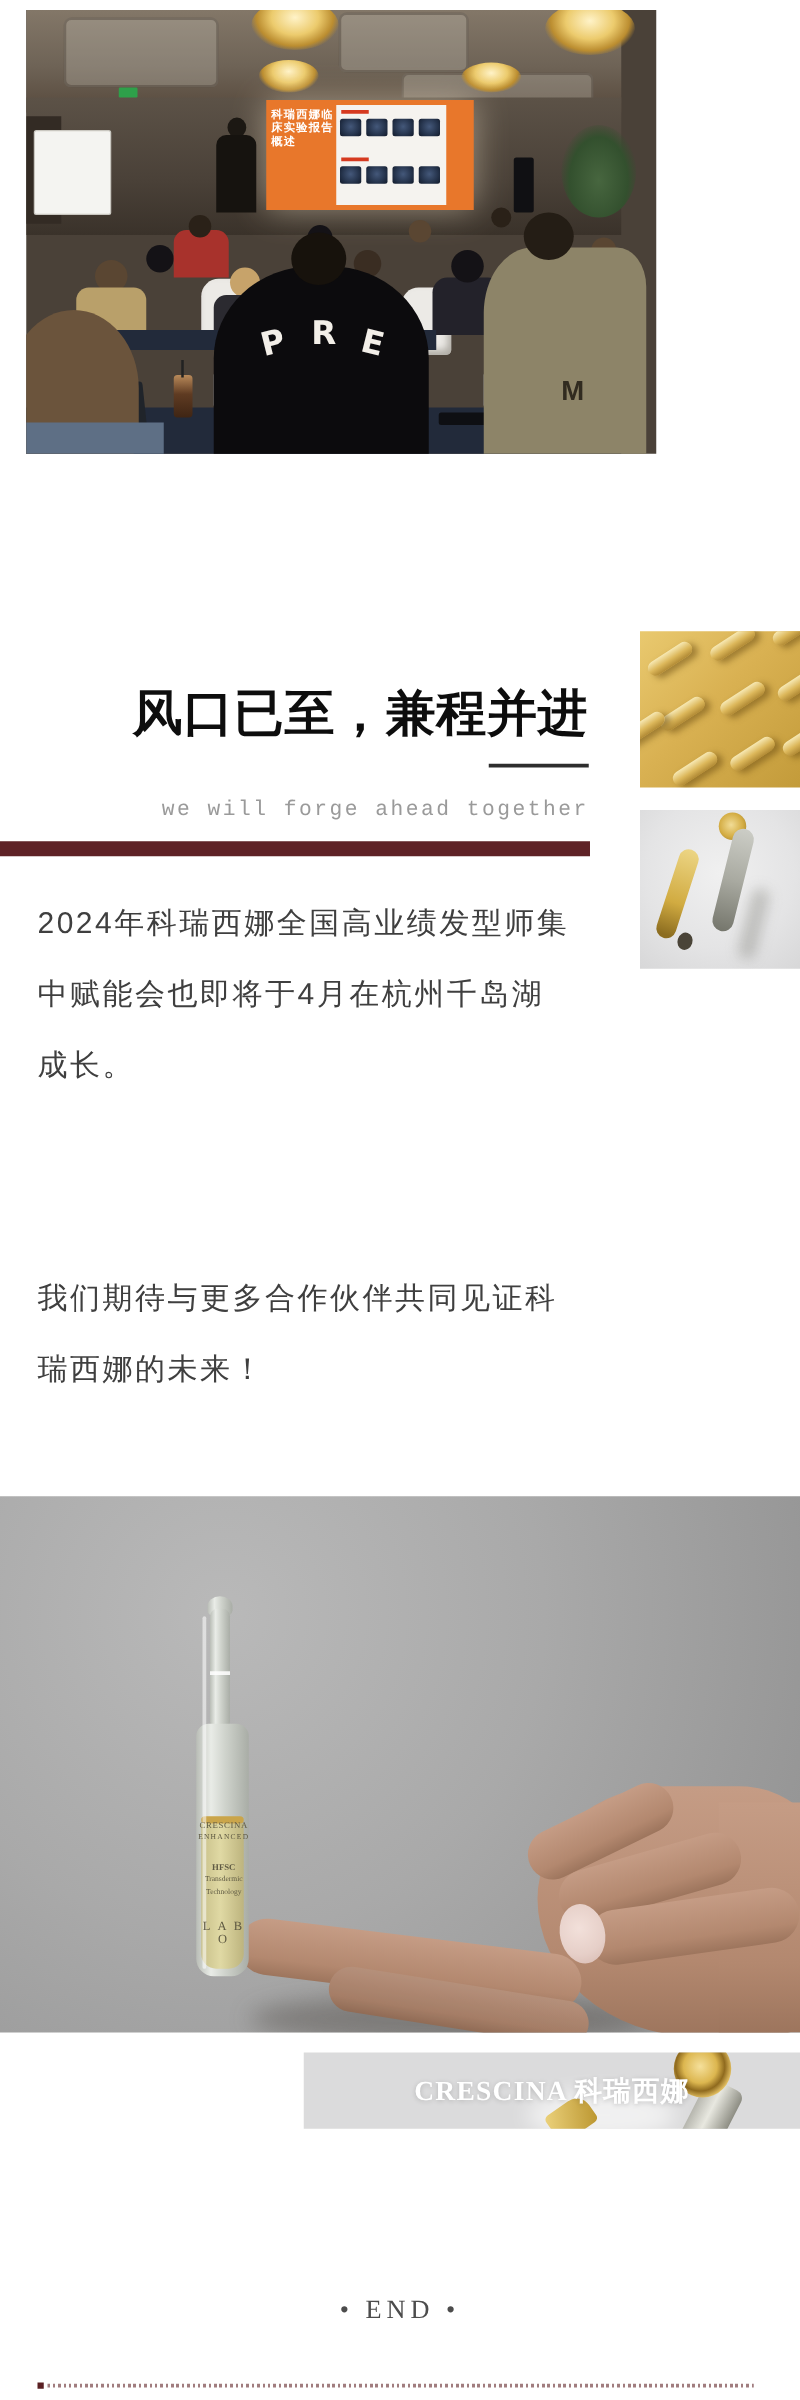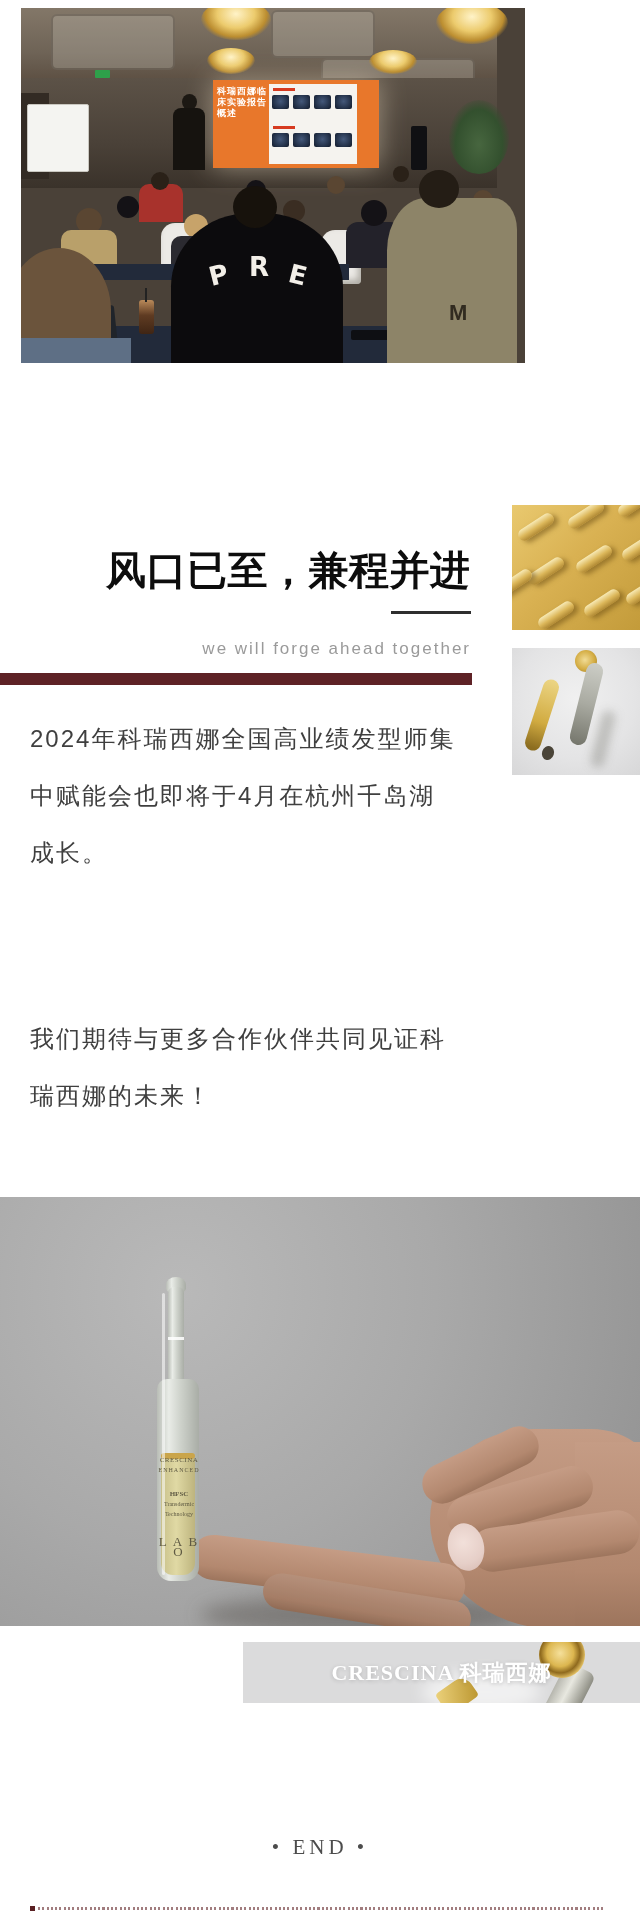--- a/index.html
+++ b/index.html
@@ -34,21 +34,21 @@
   .head{border-radius:50%;}
   .tband{background:#222a3a;}
   .bottle{width:8px;height:32px;background:linear-gradient(90deg,#cfd5da,#f2f5f7 45%,#b9c0c6);border-radius:4px;}
   .pre-letter{position:absolute;color:#f3efe8;font-weight:bold;font-size:26px;
      font-family:"DejaVu Sans",sans-serif;}
 
   
   .sec-title{left:106px;top:543px;width:362px;font-size:40px;font-weight:bold;color:#0d0d0d;
      letter-spacing:0.5px;white-space:nowrap;}
   .title-underline{left:391px;top:611px;width:80px;height:3px;background:#2e2e2e;}
-  .sec-sub{left:0;top:639px;width:471px;text-align:right;font-family:Liberation Sans, sans-serif;
+  .sec-sub{left:0;top:639px;width:471px;text-align:right;font-family:Liberation Mono, monospace;
      font-size:17px;color:#9a9a9a;letter-spacing:2px;}
   .accent-bar{left:0;top:673px;width:472px;height:12px;}
 
   
   .gold1{left:512px;top:505px;width:128px;height:125px;overflow:hidden;
      background:linear-gradient(135deg,#e9c96f 0%,#d9b152 45%,#c39b3a 100%);}
   .amp{position:absolute;width:40px;height:12px;border-radius:6px;transform:rotate(-33deg);
      background:linear-gradient(180deg,#f7e9b4 0%,#dcb75a 55%,#b18a35 100%);
      box-shadow:3px 4px 5px rgba(110,78,18,.55);}
   .gold2{left:512px;top:648px;width:128px;height:127px;overflow:hidden;
@@ -225,21 +225,21 @@
     <div class="abs vial-glass" style="left:157px;top:182px;width:42px;height:202px;border-radius:10px 10px 14px 14px;"></div>
     <div class="abs" style="left:161px;top:256px;width:34px;height:6px;background:#caa54a;border-radius:3px;"></div>
     <div class="abs" style="left:161px;top:262px;width:34px;height:116px;background:linear-gradient(90deg,#c8c08a 0%,#e0d9a4 45%,#bdb47e 100%);border-radius:0 0 12px 12px;"></div>
     <div class="abs" style="left:162px;top:96px;width:3px;height:282px;background:rgba(255,255,255,.55);border-radius:2px;"></div>
     <div class="vial-label">
       <div style="font-size:7px;letter-spacing:.5px;">CRESCINA</div>
       <div style="font-size:6px;letter-spacing:1px;">ENHANCED</div>
       <div style="font-size:7px;margin-top:14px;font-weight:bold;">HFSC</div>
       <div style="font-size:6px;">Transdermic</div>
       <div style="font-size:6px;">Technology</div>
-      <div style="font-size:13px;margin-top:18px;letter-spacing:2px;">L A B O</div>
+      <div style="font-size:10px;margin-top:18px;letter-spacing:2px;">L A B O</div>
     </div>
   </div>
 
   <div class="abs endline">• END •</div>
 
   <div class="abs caption">
     <div class="abs" style="left:178px;top:30px;width:120px;height:40px;background:rgba(255,255,255,.6);filter:blur(8px);border-radius:50%;"></div>
     <div class="abs" style="left:305px;top:22px;width:32px;height:78px;background:linear-gradient(90deg,#b6b6ae 0%,#e8e8e0 42%,#8d8d83 100%);border-radius:7px;transform:rotate(27deg);"></div>
     <div class="abs" style="left:296px;top:-10px;width:46px;height:46px;border-radius:50%;background:radial-gradient(circle at 46% 46%,#f5e09b 0%,#dcb64f 38%,#8f6a1e 56%,#e3c063 72%,#a77e26 88%,#d9b452 100%);"></div>
     <div class="abs" style="left:196px;top:40px;width:36px;height:26px;background:linear-gradient(120deg,#ecd27c 0%,#bb9630 100%);border-radius:4px 12px 4px 12px;transform:rotate(-35deg);"></div>

